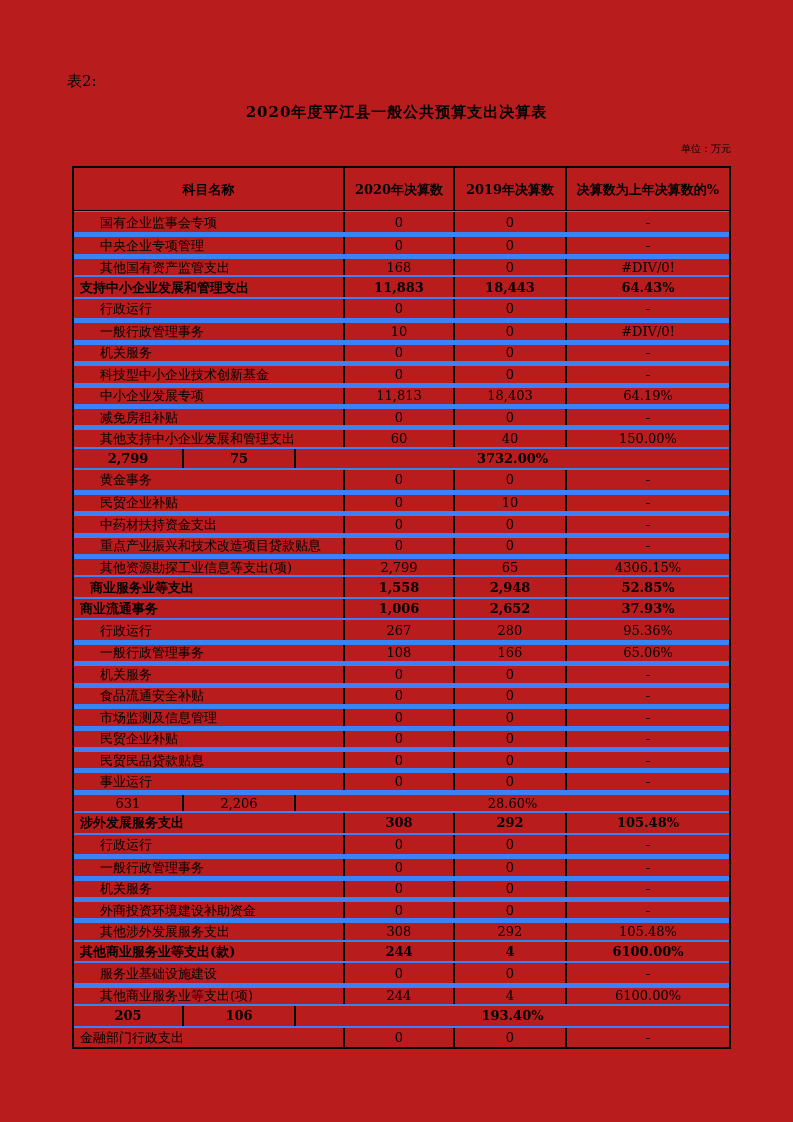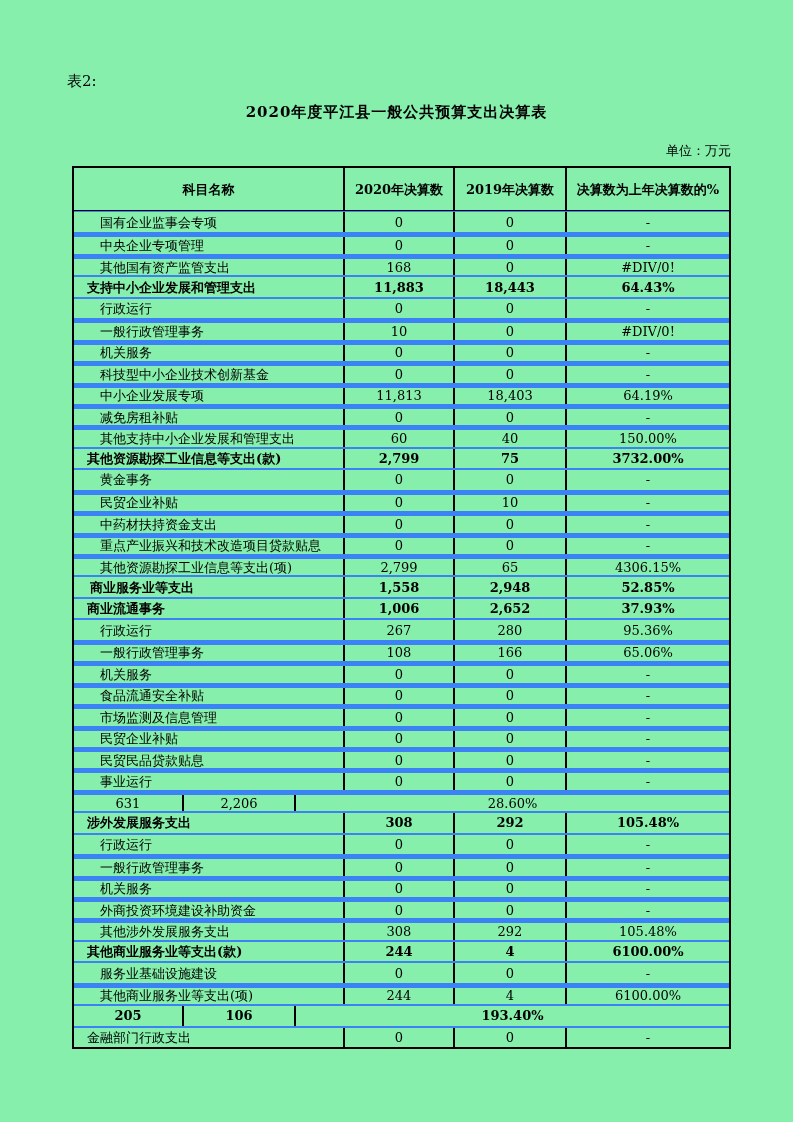--- a/index.html
+++ b/index.html
@@ -1,48 +1,48 @@
 <!DOCTYPE html>
 <html><head>
 <meta charset="utf-8">
 <style>
   html,body { margin:0; padding:0; background:#888; }
   .sheet {
     position:relative; width:793px; height:1122px; margin:0 auto;
-    background:#86efac; overflow:hidden;
+    background:#b91c1c; overflow:hidden;
     font-family:"DejaVu Serif","Liberation Serif",serif;
     color:#000;
   }
   .table-label { position:absolute; left:67px; top:72px; font-size:15px; }
   .doc-title {
     position:absolute; left:0; right:0; top:103px; text-align:center;
     font-size:15px; font-weight:bold; letter-spacing:1px;
   }
-  .unit-label { position:absolute; right:62px; top:142px; font-size:13px; }
+  .unit-label { position:absolute; right:62px; top:142px; font-size:10px; }
   .budget-table {
     position:absolute; left:72px; top:166px; width:659px;
     border:2px solid #000; box-sizing:border-box; font-size:13px;
   }
   .trow { display:flex; box-sizing:border-box; border-top:5px solid #3b82f6; }
   .thead { border-top:none; height:43px; font-weight:bold; border-bottom:1px solid #000; }
   .tbody .trow { height:21.45px; }
   .tbody .trow:first-child { border-top-width:1px; }
   .trow.hb { border-top-width:2px; }
   .trow.bold { font-weight:bold; }
   .cell {
     box-sizing:border-box; display:flex; align-items:center; justify-content:center;
     overflow:hidden; white-space:nowrap; line-height:1;
   }
   .c1 { width:271px; border-right:2px solid #000; justify-content:flex-start; }
   .c2 { width:110px; border-right:2px solid #000; }
   .c3 { width:112px; border-right:2px solid #000; }
   .c4 { flex:1; }
   .thead .c1 { justify-content:center; }
   .c1.lv0 { padding-left:16px; }
-  .c1.lv1 { padding-left:13px; }
+  .c1.lv1 { padding-left:6px; }
   .c1.lv2 { padding-left:26px; }
 </style>
 </head>
 <body>
 
 <div class="sheet">
 
   <div class="table-label">表2:</div>
 
   <div class="doc-title">2020年度平江县一般公共预算支出决算表</div>
@@ -117,21 +117,20 @@
     <div class="cell c3">0</div>
     <div class="cell c4">-</div>
   </div>
         <div class="trow">
     <div class="cell c1 lv2">其他支持中小企业发展和管理支出</div>
     <div class="cell c2">60</div>
     <div class="cell c3">40</div>
     <div class="cell c4">150.00%</div>
   </div>
         <div class="trow bold hb">
-    <div class="cell c1 lv1">其他资源勘探工业信息等支出(款)</div>
     <div class="cell c2">2,799</div>
     <div class="cell c3">75</div>
     <div class="cell c4">3732.00%</div>
   </div>
         <div class="trow hb">
     <div class="cell c1 lv2">黄金事务</div>
     <div class="cell c2">0</div>
     <div class="cell c3">0</div>
     <div class="cell c4">-</div>
   </div>

